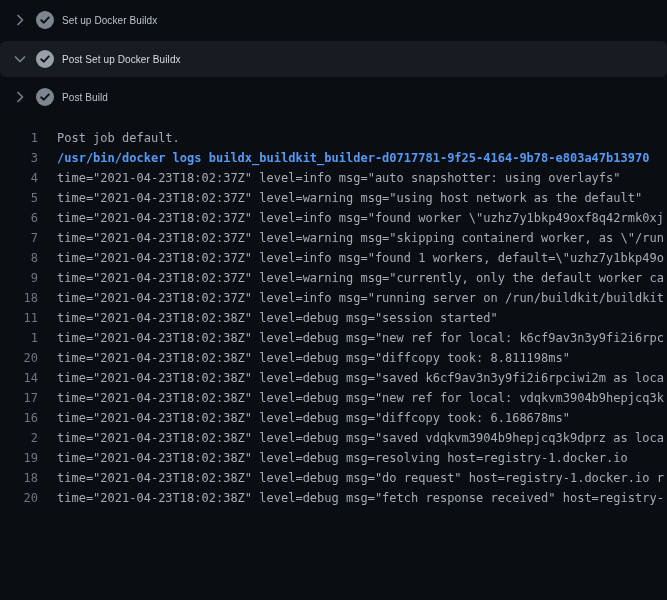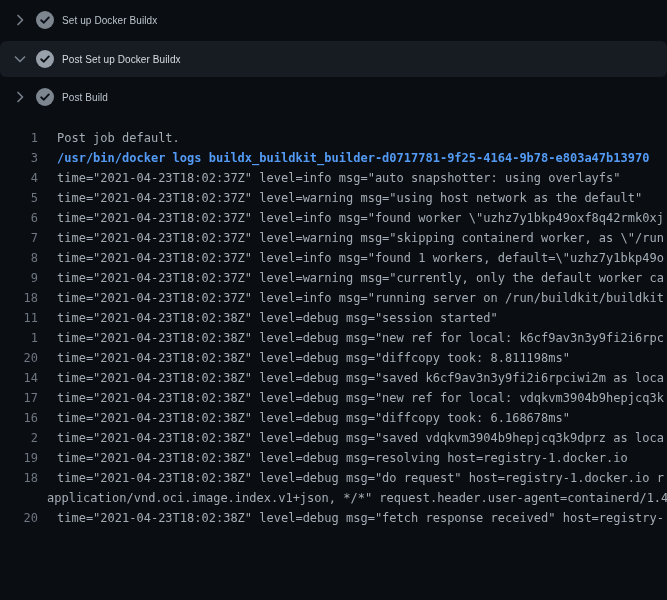--- a/index.html
+++ b/index.html
@@ -116,15 +116,14 @@
     <div class="log-row"><span class="ln">18</span><span class="content plain">time="2021-04-23T18:02:37Z" level=info msg="running server on /run/buildkit/buildkit</span></div>
     <div class="log-row"><span class="ln">11</span><span class="content plain">time="2021-04-23T18:02:38Z" level=debug msg="session started"</span></div>
     <div class="log-row"><span class="ln">1</span><span class="content plain">time="2021-04-23T18:02:38Z" level=debug msg="new ref for local: k6cf9av3n3y9fi2i6rpc</span></div>
     <div class="log-row"><span class="ln">20</span><span class="content plain">time="2021-04-23T18:02:38Z" level=debug msg="diffcopy took: 8.811198ms"</span></div>
     <div class="log-row"><span class="ln">14</span><span class="content plain">time="2021-04-23T18:02:38Z" level=debug msg="saved k6cf9av3n3y9fi2i6rpciwi2m as loca</span></div>
     <div class="log-row"><span class="ln">17</span><span class="content plain">time="2021-04-23T18:02:38Z" level=debug msg="new ref for local: vdqkvm3904b9hepjcq3k</span></div>
     <div class="log-row"><span class="ln">16</span><span class="content plain">time="2021-04-23T18:02:38Z" level=debug msg="diffcopy took: 6.168678ms"</span></div>
     <div class="log-row"><span class="ln">2</span><span class="content plain">time="2021-04-23T18:02:38Z" level=debug msg="saved vdqkvm3904b9hepjcq3k9dprz as loca</span></div>
     <div class="log-row"><span class="ln">19</span><span class="content plain">time="2021-04-23T18:02:38Z" level=debug msg=resolving host=registry-1.docker.io</span></div>
     <div class="log-row"><span class="ln">18</span><span class="content plain">time="2021-04-23T18:02:38Z" level=debug msg="do request" host=registry-1.docker.io r</span></div>
-    <div class="log-row"><span class="ln"></span><span class="content wrap">application/vnd.oci.image.index.v1+json, */*" request.header.user-agent=containerd/1.4</span></div>
     <div class="log-row"><span class="ln">20</span><span class="content plain">time="2021-04-23T18:02:38Z" level=debug msg="fetch response received" host=registry-</span></div>
   </div>
 
 </body></html>

